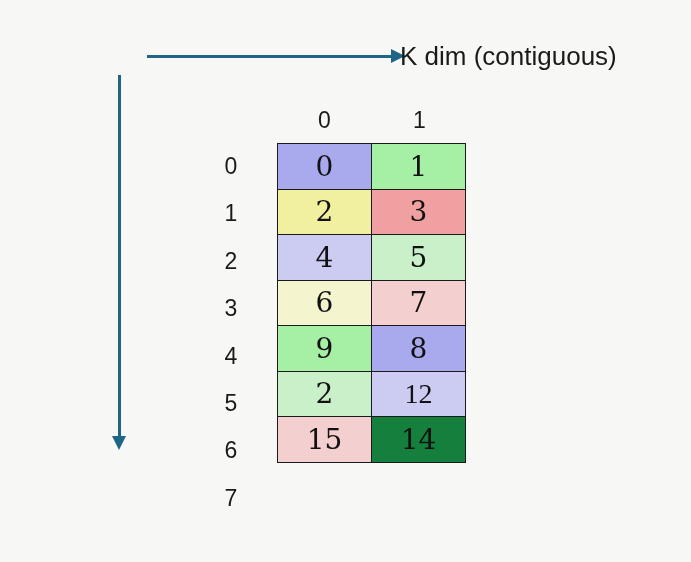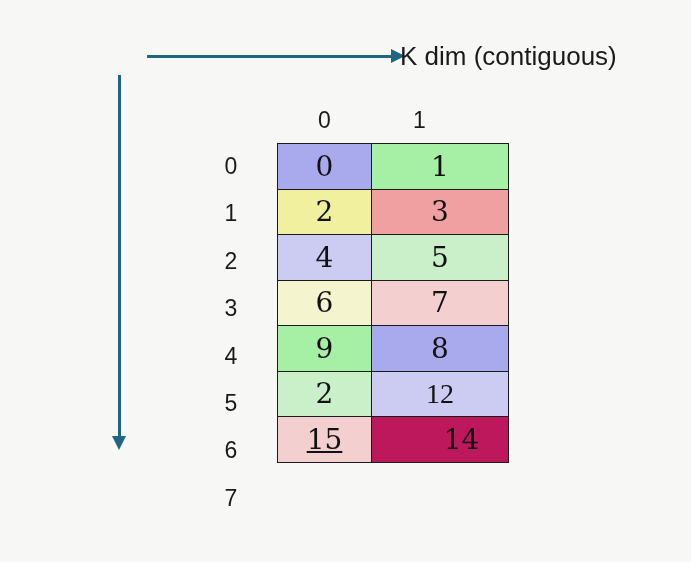--- a/index.html
+++ b/index.html
@@ -169,19 +169,19 @@
         </tr>
         <tr>
           <td style="background: rgb(166, 240, 166); border-color: rgb(26, 26, 26);">9</td>
           <td style="background: rgb(169, 169, 238); border-color: rgb(26, 26, 26);">8</td>
         </tr>
         <tr>
           <td style="background: rgb(202, 240, 202); border-color: rgb(26, 26, 26);">2</td>
           <td style="background: rgb(204, 204, 242); border-color: rgb(26, 26, 26); font-family: Liberation Serif, serif;">12</td>
         </tr>
         <tr>
-          <td style="background: rgb(244, 207, 207); border-color: rgb(26, 26, 26); text-decoration: underline;">15</td>
-          <td style="background: #be185d; border-color: rgb(26, 26, 26); padding-left: 43px;">14</td>
+          <td style="background: rgb(244, 207, 207); border-color: rgb(26, 26, 26);">15</td>
+          <td style="background: #15803d; border-color: rgb(26, 26, 26);">14</td>
         </tr>
       </tbody>
   </table>
 
 </div>
 
 </body></html>

